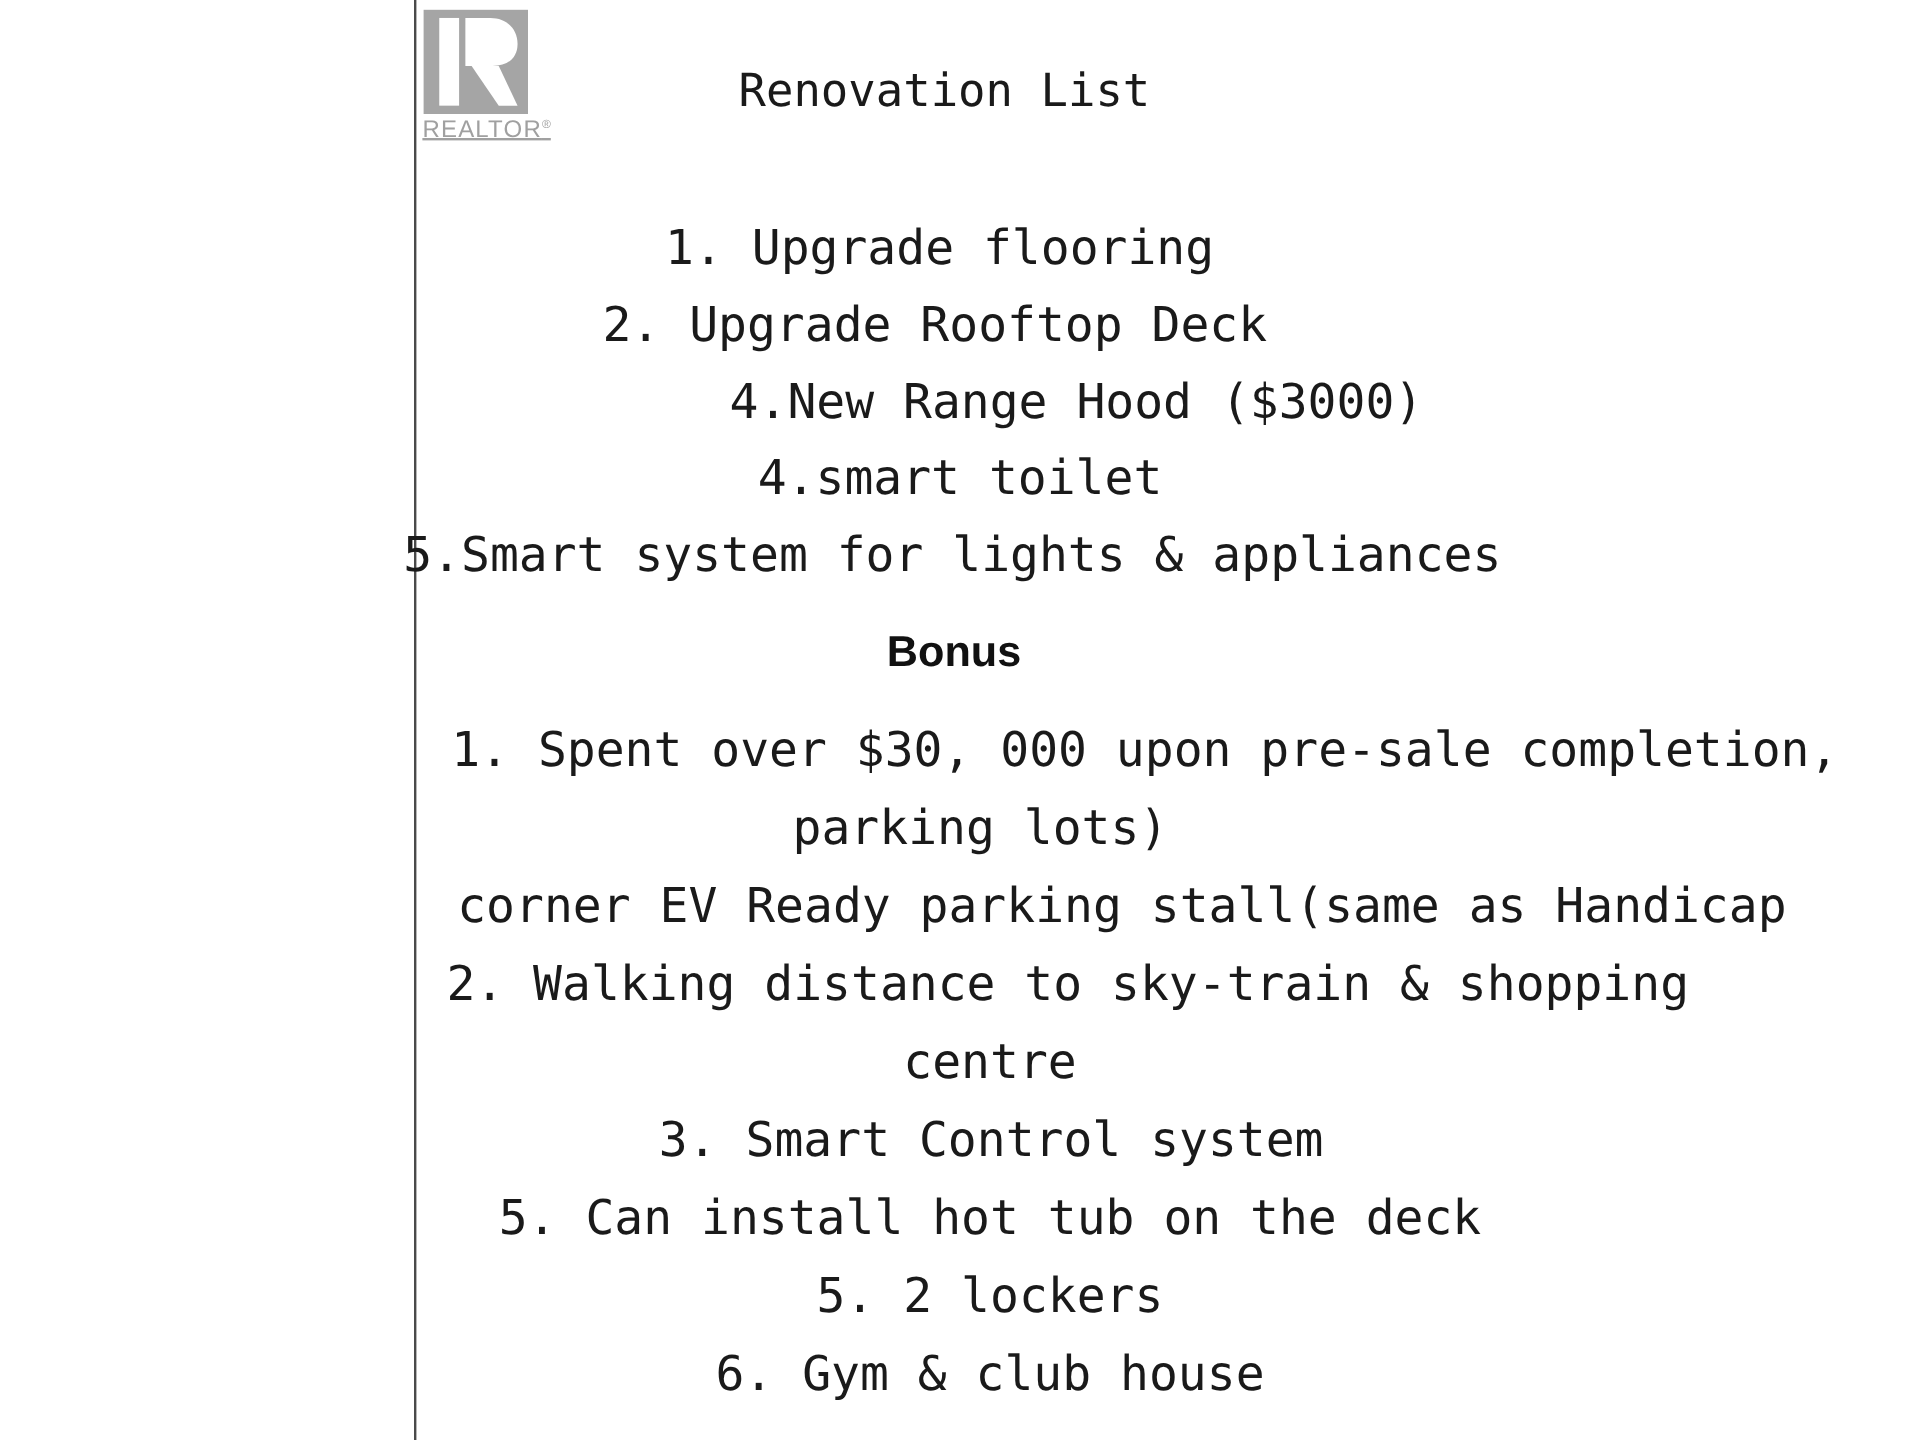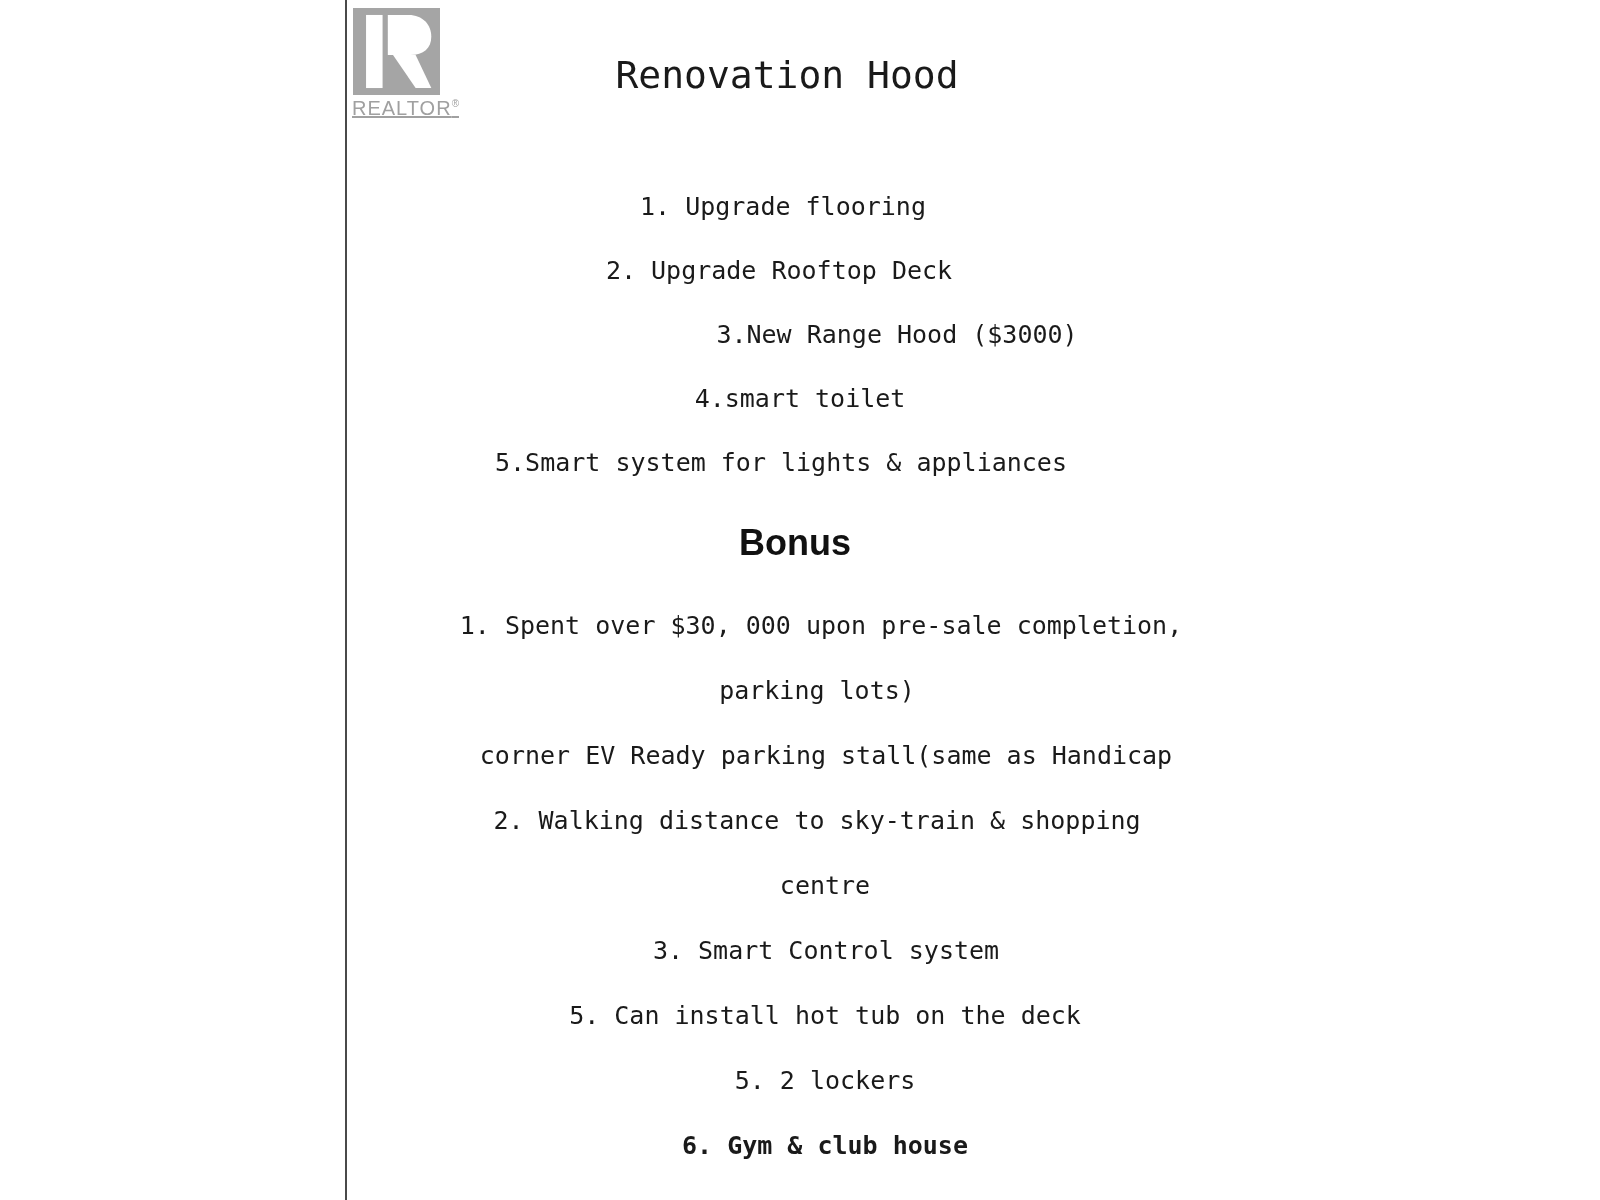--- a/index.html
+++ b/index.html
@@ -84,65 +84,65 @@
   }
   .bonus-list {
     position: absolute;
     left: 328px;
     top: 593px;
     width: 890px;
     padding-left: 44px;
   }
   .line {
     text-align: center;
-    font-size: 25px;
+    font-size: 40px;
     line-height: 64px;
     white-space: pre;
   }
   .bonus-list .line { line-height: 65px; }
   
   .reno-list  div:nth-of-type(1) { transform: translateX(-9px); }
   .reno-list  div:nth-of-type(2) { transform: translateX(-13px); text-align: center; }
   .reno-list  div:nth-of-type(3) { transform: translateX(105px); }
   .reno-list  div:nth-of-type(4) { transform: translateX(8px); }
   .reno-list  div:nth-of-type(5) { transform: translateX(-11px); }
   .bonus-list div:nth-of-type(1) { transform: translateX(4px); }
   .bonus-list div:nth-of-type(3) { transform: translateX(9px); }
   .bonus-list div:nth-of-type(5) { transform: translateX(8px); }
   .bonus-list div:nth-of-type(6) { transform: translateX(9px); }
   .bonus-list div:nth-of-type(7) { transform: translateX(8px); }
   .bonus-list div:nth-of-type(8) { transform: translateX(8px); }
-  .bonus-list div:nth-of-type(9) { transform: translateX(8px); font-weight: bold; }
+  .bonus-list div:nth-of-type(9) { transform: translateX(8px); }
 </style>
 </head>
 <body>
 
 <div class="page">
 
   <div class="vline"></div>
 
   <div class="logo">
     <svg class="logo-mark" viewBox="0 0 100 100" xmlns="http://www.w3.org/2000/svg" aria-hidden="true">
       <rect x="0" y="0" width="100" height="100" fill="#a5a5a5"></rect>
       <rect x="15" y="8" width="19" height="84" fill="#ffffff"></rect>
       <path d="M40 8 h24 c16 0 26 11 26 25 c0 13 -9 21 -24 21 h-26 z" fill="#ffffff"></path>
       <polygon points="46,54 72,54 90,92 72,92" fill="#ffffff"></polygon>
     </svg>
     <div class="logo-word"><span>REALTOR</span><sup>®</sup></div>
   </div>
 
-  <h1 class="title">Renovation Hood</h1>
+  <h1 class="title">Renovation List</h1>
 
   <div class="reno-list">
 
       <div class="line">1. Upgrade flooring</div>
 
       <div class="line">2. Upgrade Rooftop Deck</div>
 
-      <div class="line">3.New Range Hood ($3000)</div>
+      <div class="line">4.New Range Hood ($3000)</div>
 
       <div class="line">4.smart toilet</div>
 
       <div class="line">5.Smart system for lights &amp; appliances</div>
     </div>
 
   <h2 class="bonus-heading">Bonus</h2>
 
   <div class="bonus-list">
 

